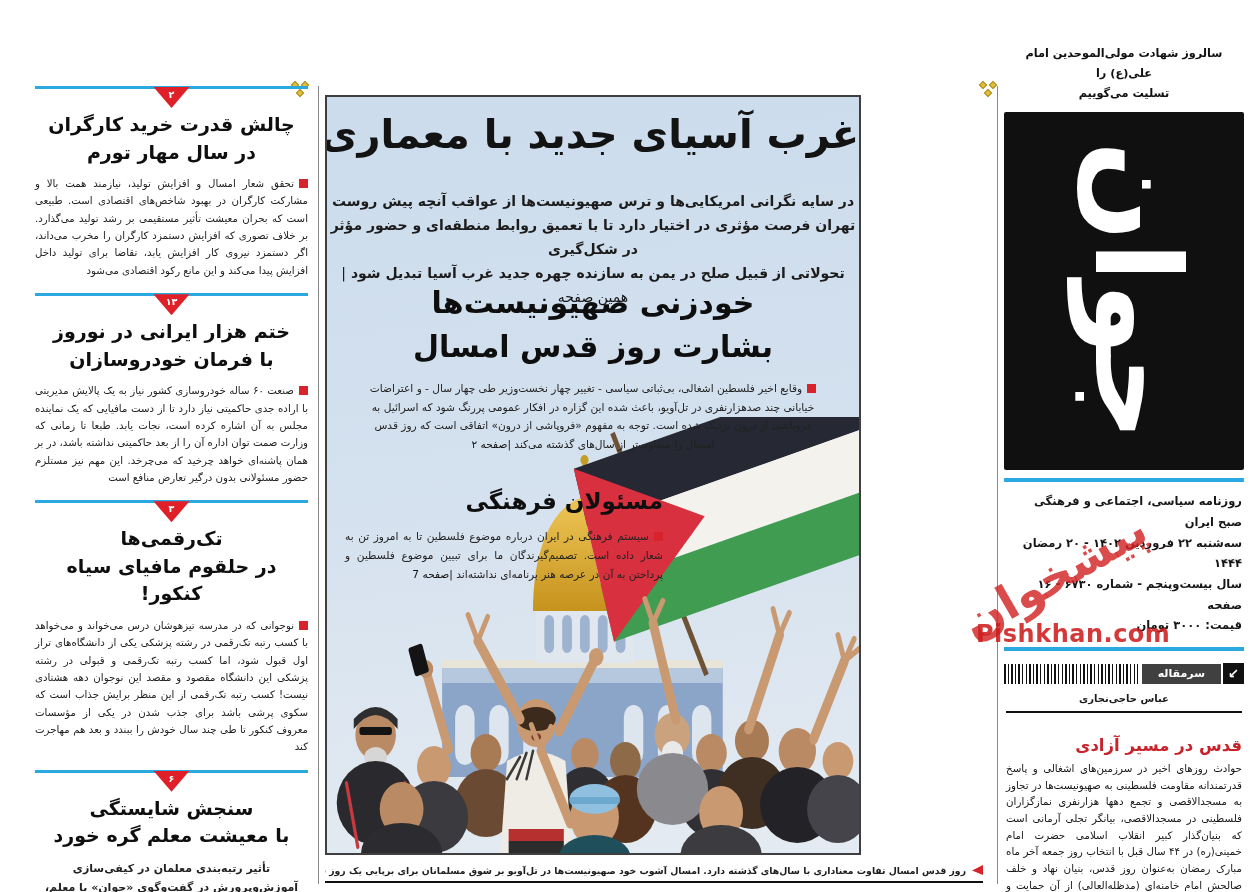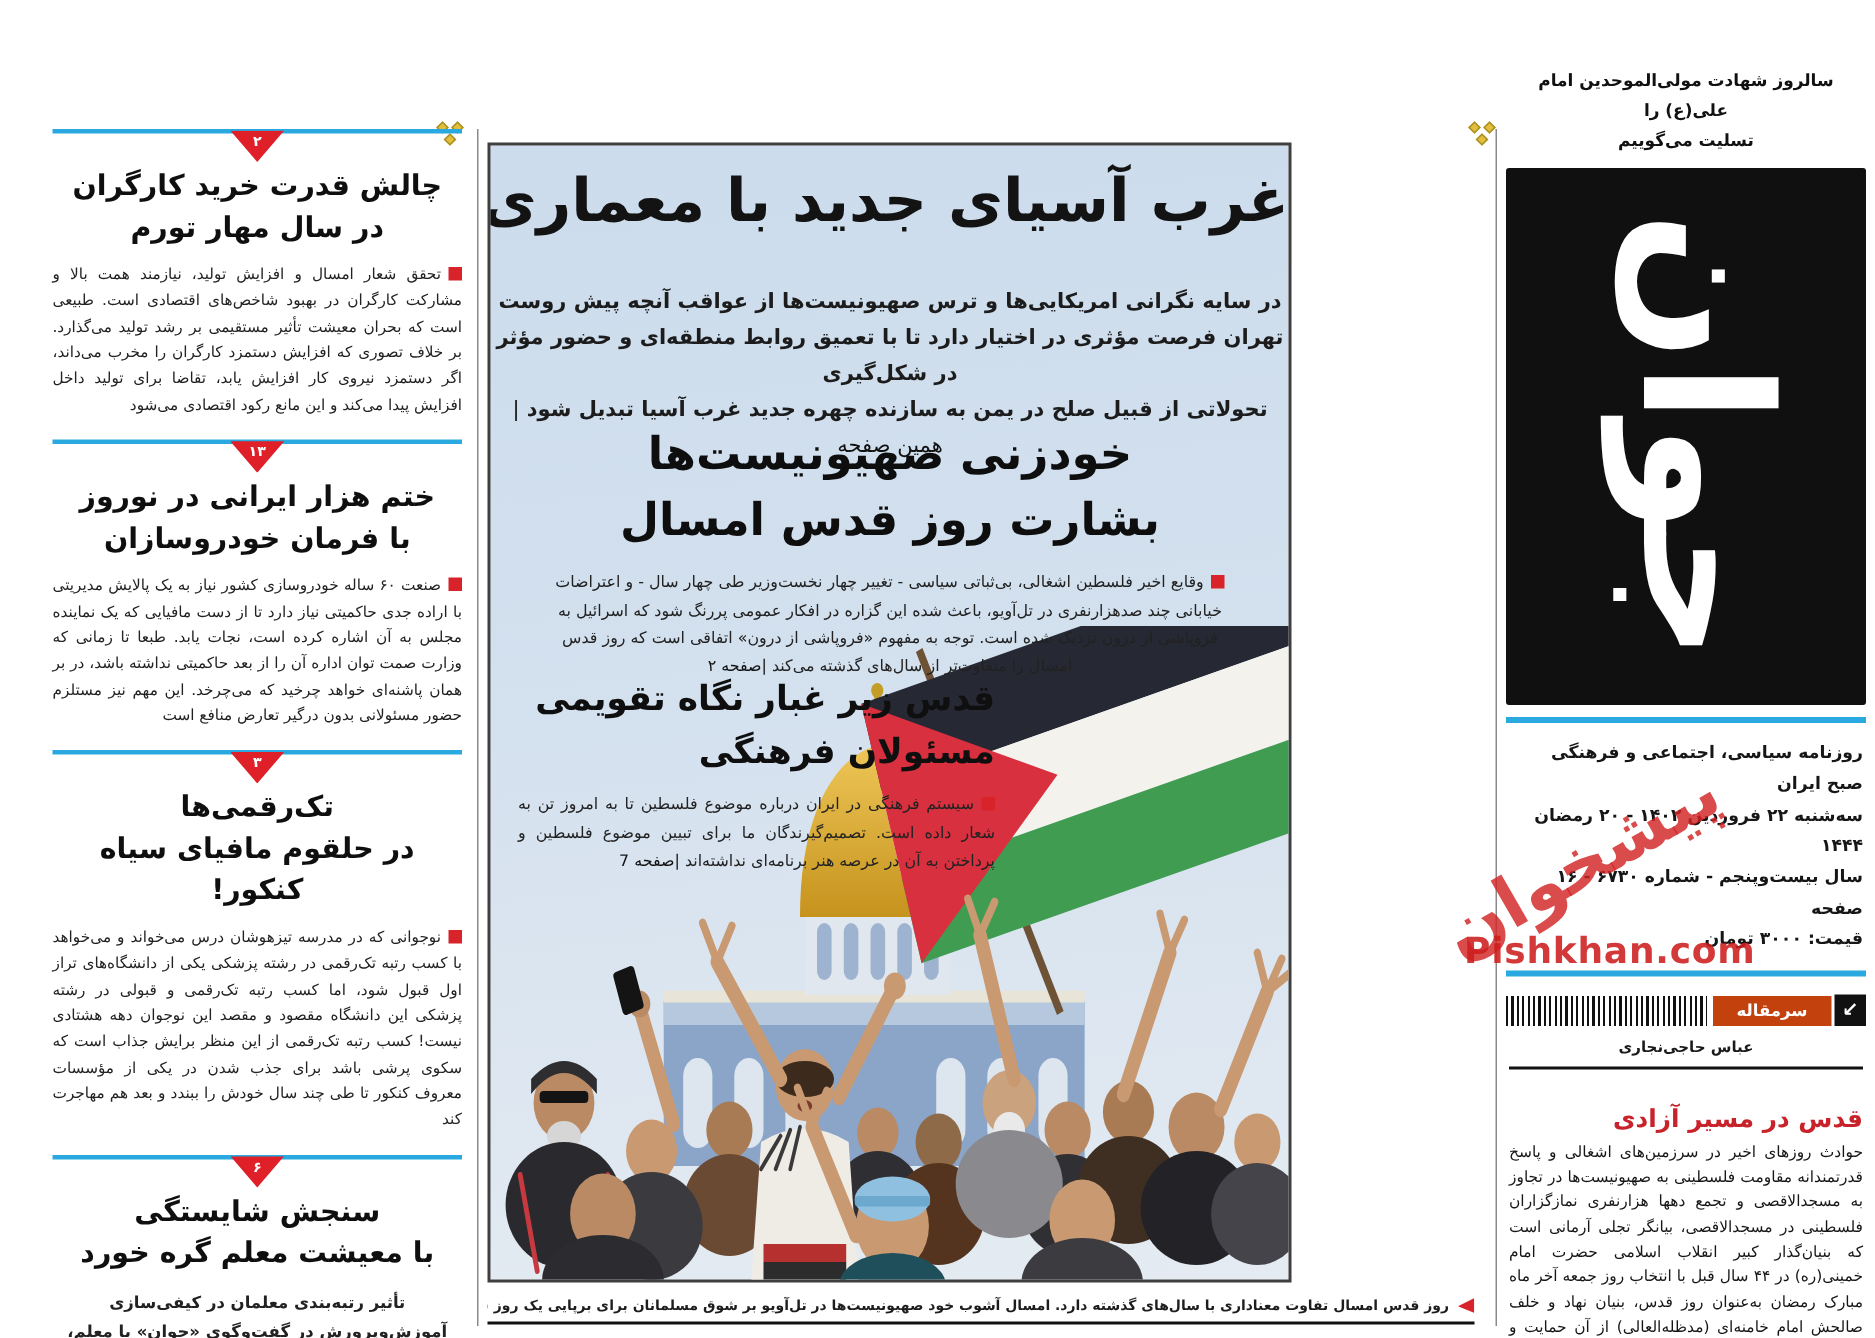--- a/index.html
+++ b/index.html
@@ -65,21 +65,21 @@
   .right-col { position:absolute; left:1004px; top:0; width:240px; height:892px; overflow:hidden; }
   .condolence { margin-top:44px; text-align:center; font-size:11.3px; font-weight:bold; line-height:1.75; color:#111; }
   .masthead { margin-top:9px; height:358px; background:#101010; border-radius:2px; overflow:hidden; }
   .masthead svg { display:block; width:100%; height:100%; }
   .blue-rule { border-top:4px solid #2aa9e0; margin-top:8px; }
   .blue-rule2 { border-top:4px solid #2aa9e0; margin-top:6px; }
   .paper-info { padding:9px 2px 5px; text-align:right; font-size:11.5px; font-weight:bold; line-height:1.8; color:#161616; }
   .tagrow { display:flex; align-items:center; margin-top:12px; height:21px; }
   .tag-arrow { flex:0 0 auto; width:21px; height:21px; background:#111; color:#fff;
                display:flex; align-items:center; justify-content:center; font-size:13px; font-weight:bold; }
-  .tag-label { flex:0 0 auto; background:#c2410c; color:#fff; font-size:11px; font-weight:bold;
+  .tag-label { flex:0 0 auto; background:#404040; color:#fff; font-size:11px; font-weight:bold;
                padding:3px 16px 4px; margin-right:2px; }
   .barcode { flex:1 1 auto; height:20px; margin-right:4px;
              background:repeating-linear-gradient(90deg,#111 0 1.5px,#fff 1.5px 3.6px); }
   .ed-author { text-align:center; font-size:10px; font-weight:bold; padding:9px 0 7px;
                border-bottom:2px solid #111; margin:0 2px; }
   .ed-title { color:#c8232b; font-weight:bold; font-size:16.5px; padding:23px 2px 5px; text-align:right; }
   .ed-body { font-size:10.3px; line-height:1.62; text-align:justify; padding:0 2px; color:#161616; }
 
   
   .wm-fa { position:absolute; left:952px; top:548px; z-index:40;
@@ -268,21 +268,21 @@
     </div>
 
     <h2 class="m2-title">
       <span>خودزنی صهیونیست‌ها</span><br>
       <span>بشارت روز قدس امسال</span>
     </h2>
     <p class="m2-body"><span class="bullet"></span><span>وقایع اخیر فلسطین اشغالی، بی‌ثباتی سیاسی - تغییر چهار نخست‌وزیر طی چهار سال - و اعتراضات خیابانی چند صدهزارنفری در تل‌آویو، باعث شده این گزاره در افکار عمومی پررنگ شود که اسرائیل به فروپاشی از درون نزدیک شده است. توجه به مفهوم «فروپاشی از درون» اتفاقی است که روز قدس امسال را متفاوت‌تر از سال‌های گذشته می‌کند </span><span class="pageref">|صفحه ۲</span></p>
 
     <div class="m3">
       <h2 class="m3-title">
-        <span>قدس زیر غبار نگاه تقویمی</span><br>
+        <br>
         <span>مسئولان فرهنگی</span>
       </h2>
       <p class="m3-body"><span class="bullet"></span><span>سیستم فرهنگی در ایران درباره موضوع فلسطین تا به امروز تن به شعار داده است. تصمیم‌گیرندگان ما برای تبیین موضوع فلسطین و پرداختن به آن در عرصه هنر برنامه‌ای نداشته‌اند </span><span class="pageref">|صفحه 7</span></p>
     </div>
   </div>
 
   <div class="caption-bar">
     <span class="cap-mark"></span>
     <span>روز قدس امسال تفاوت معناداری با سال‌های گذشته دارد. امسال آشوب خود صهیونیست‌ها در تل‌آویو بر شوق مسلمانان برای برپایی یک روز قدس بزرگ دیگر افزوده است</span>
   </div>

